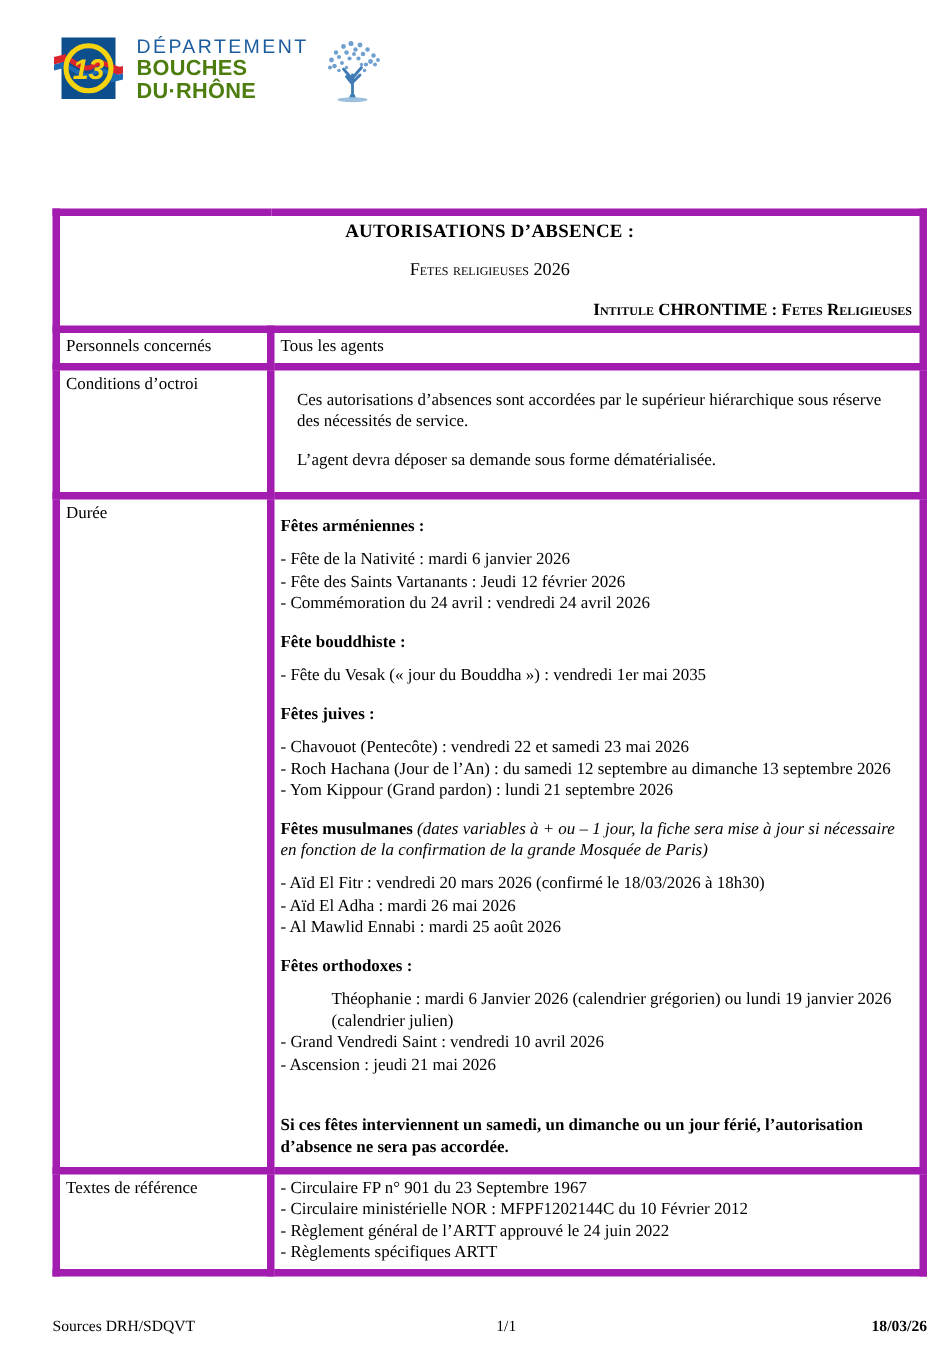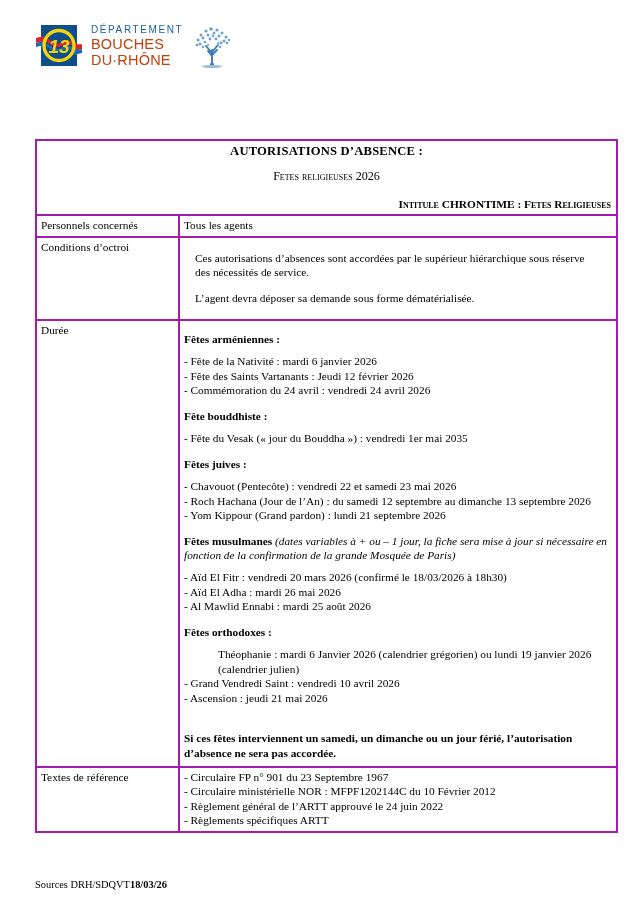--- a/index.html
+++ b/index.html
@@ -35,52 +35,52 @@
   .logo-text {
     margin-left: 9px;
     display: flex;
     flex-direction: column;
     justify-content: center;
     line-height: 1;
     flex: 0 0 auto;
   }
   .logo-dept {
     font-family: "Liberation Sans", sans-serif;
-    font-size: 10px;
+    font-size: 13px;
     letter-spacing: 1.6px;
     color: #1b5c9e;
     font-weight: normal;
     margin-bottom: 2px;
   }
   .logo-name1, .logo-name2 {
     font-family: "Liberation Sans", sans-serif;
     font-size: 14.5px;
-    font-weight: normal;
-    color: #c2410c;
+    font-weight: bold;
+    color: #4d7c0f;
     letter-spacing: 0.2px;
   }
   .logo-name2 { margin-top: 1px; }
   .logo-tree {
     margin-left: 6px;
     width: 48px;
     height: 46px;
     flex: 0 0 auto;
   }
 
   
   .doc-table {
     position: absolute;
     left: 35px;
     top: 139px;
     width: 583px;
     border-collapse: collapse;
     table-layout: fixed;
   }
   .doc-table td {
-    border: 2px solid #a21caf;
+    border: 5px solid #a21caf;
     vertical-align: top;
     padding: 2px 4px 3px 4px;
     font-size: 11.3px;
     line-height: 1.28;
   }
   .col-label { width: 143px; }
 
   .head-cell {
     text-align: center;
     padding-top: 6px;
@@ -261,14 +261,15 @@
         <p class="item">- Circulaire ministérielle NOR : MFPF1202144C du 10 Février 2012</p>
         <p class="item">- Règlement général de l’ARTT approuvé le 24 juin 2022</p>
         <p class="item">- Règlements spécifiques ARTT</p>
       </td>
     </tr>
   </tbody>
 </table>
 
 <div class="footer">
   <span class="footer-left">Sources DRH/SDQVT</span>
+  <span class="footer-center">1/1</span>
   <span class="footer-right">18/03/26</span>
 </div>
 
 </body></html>

